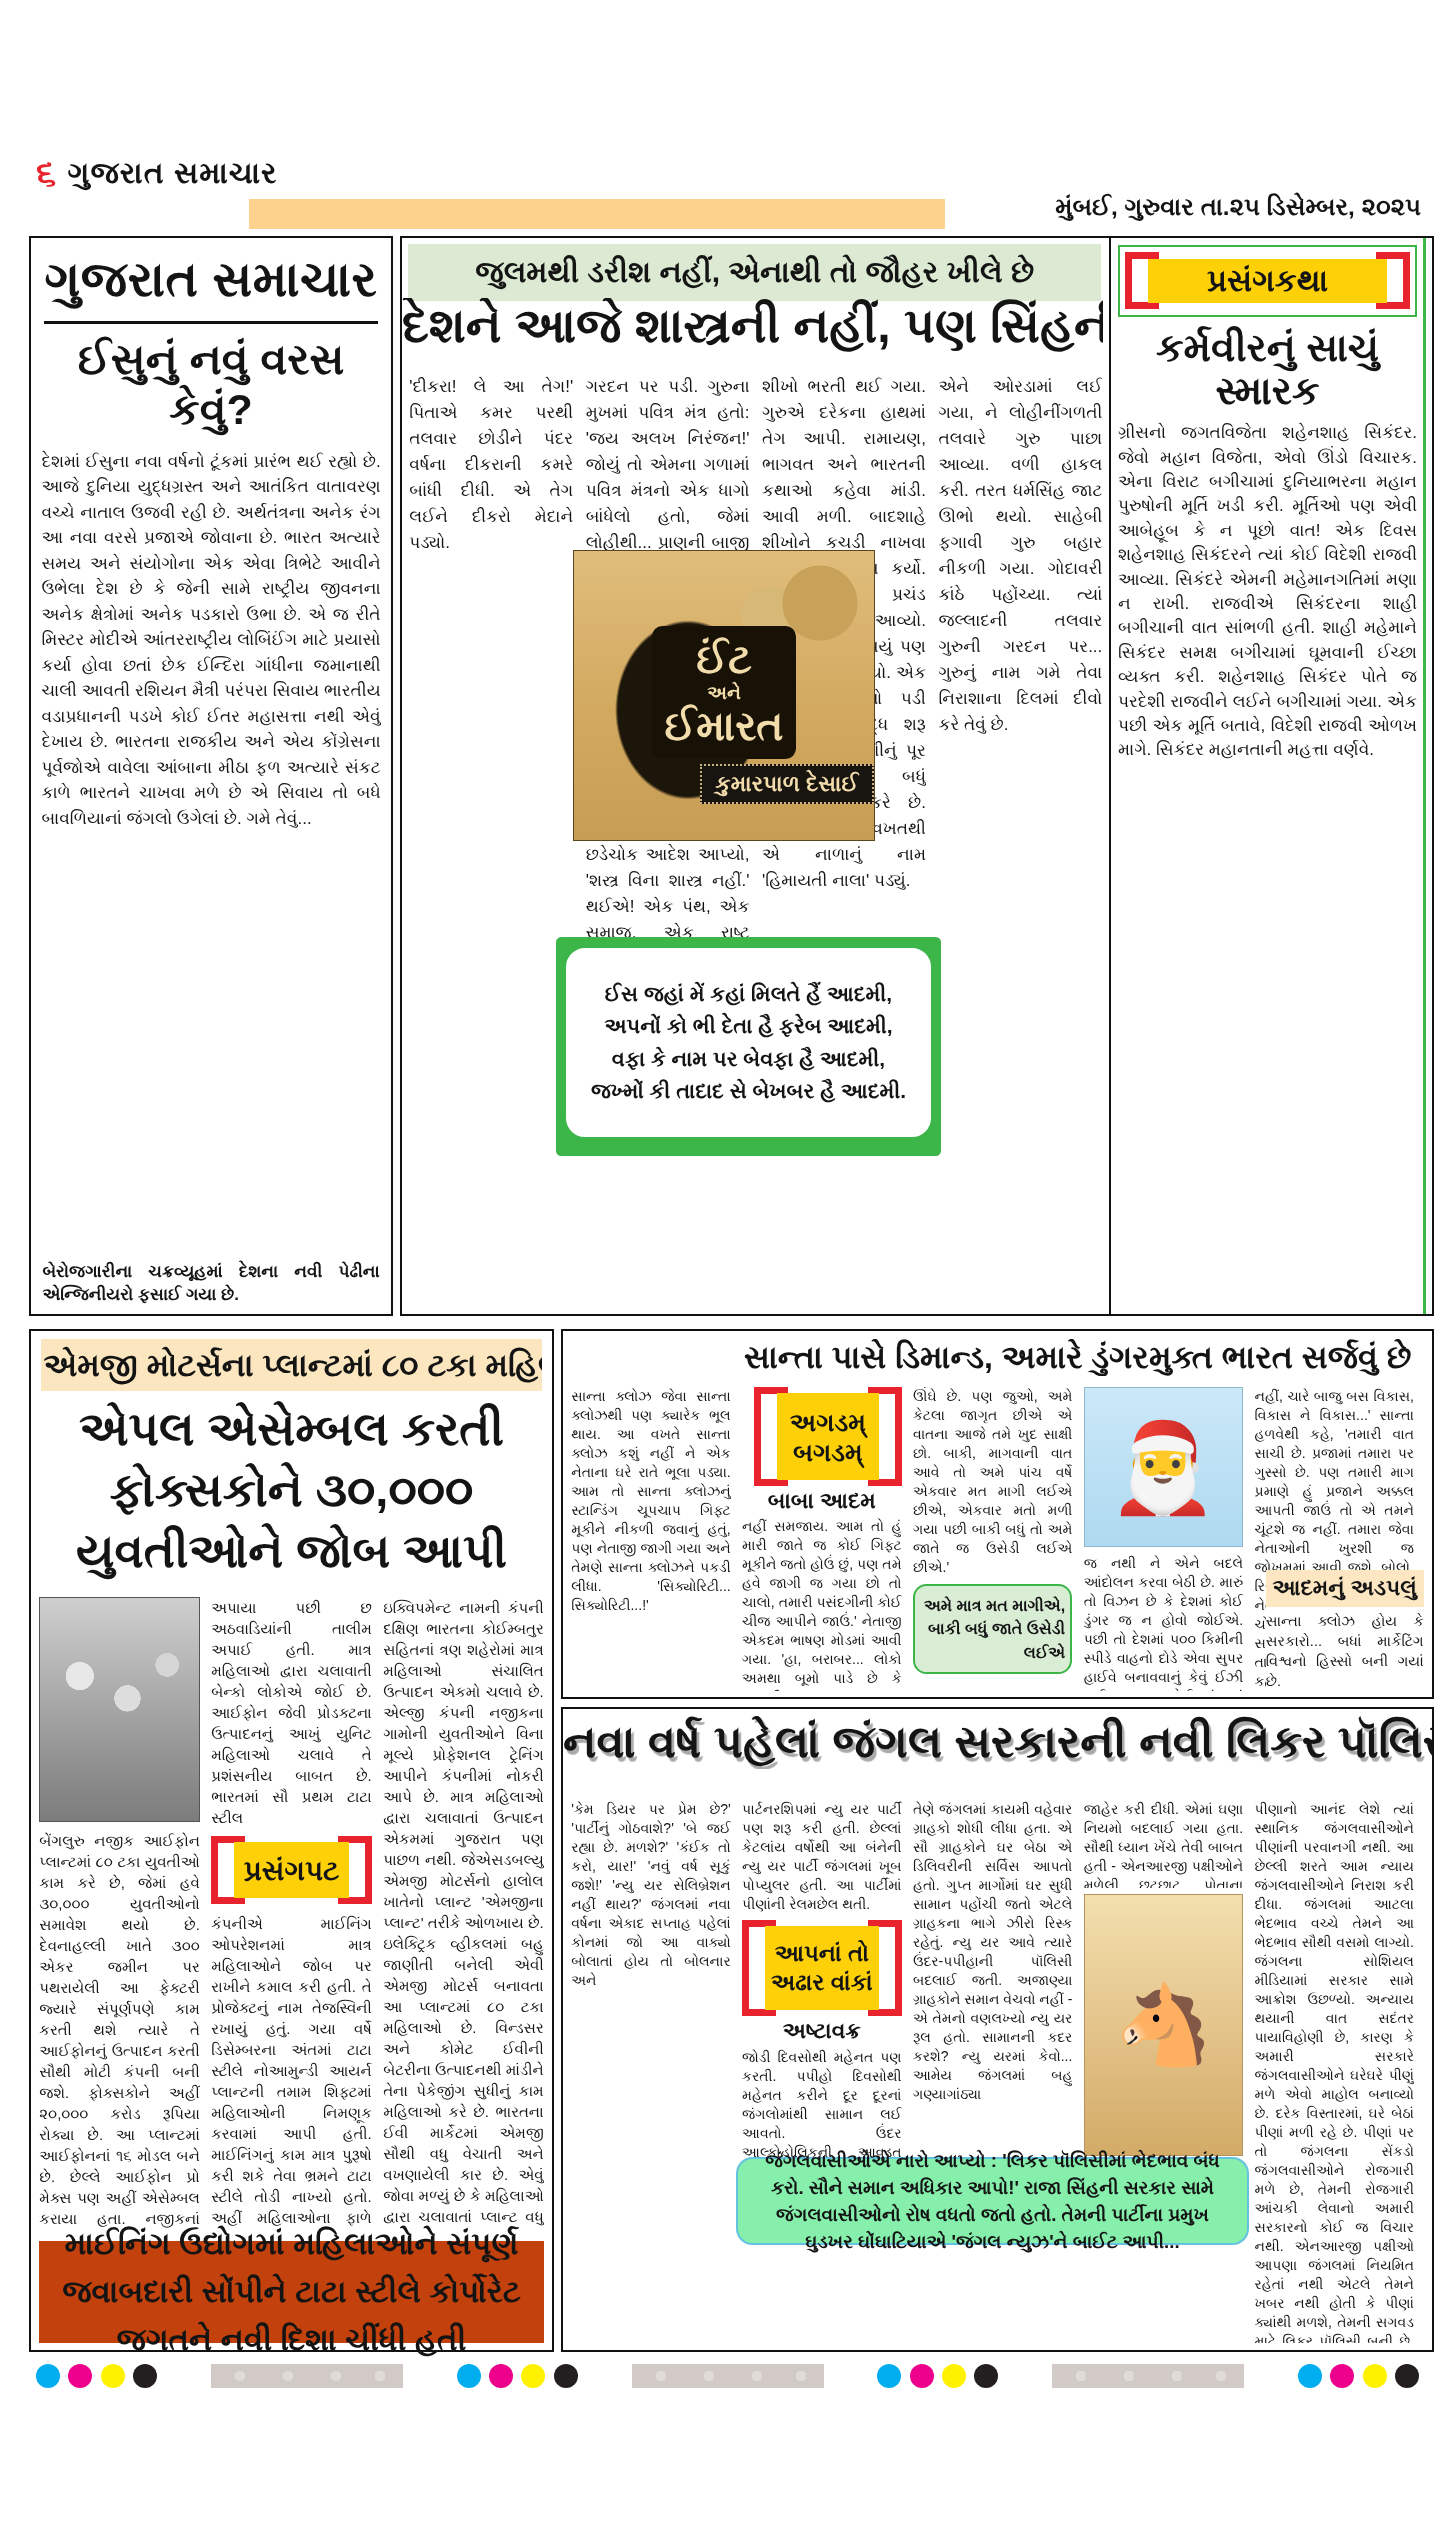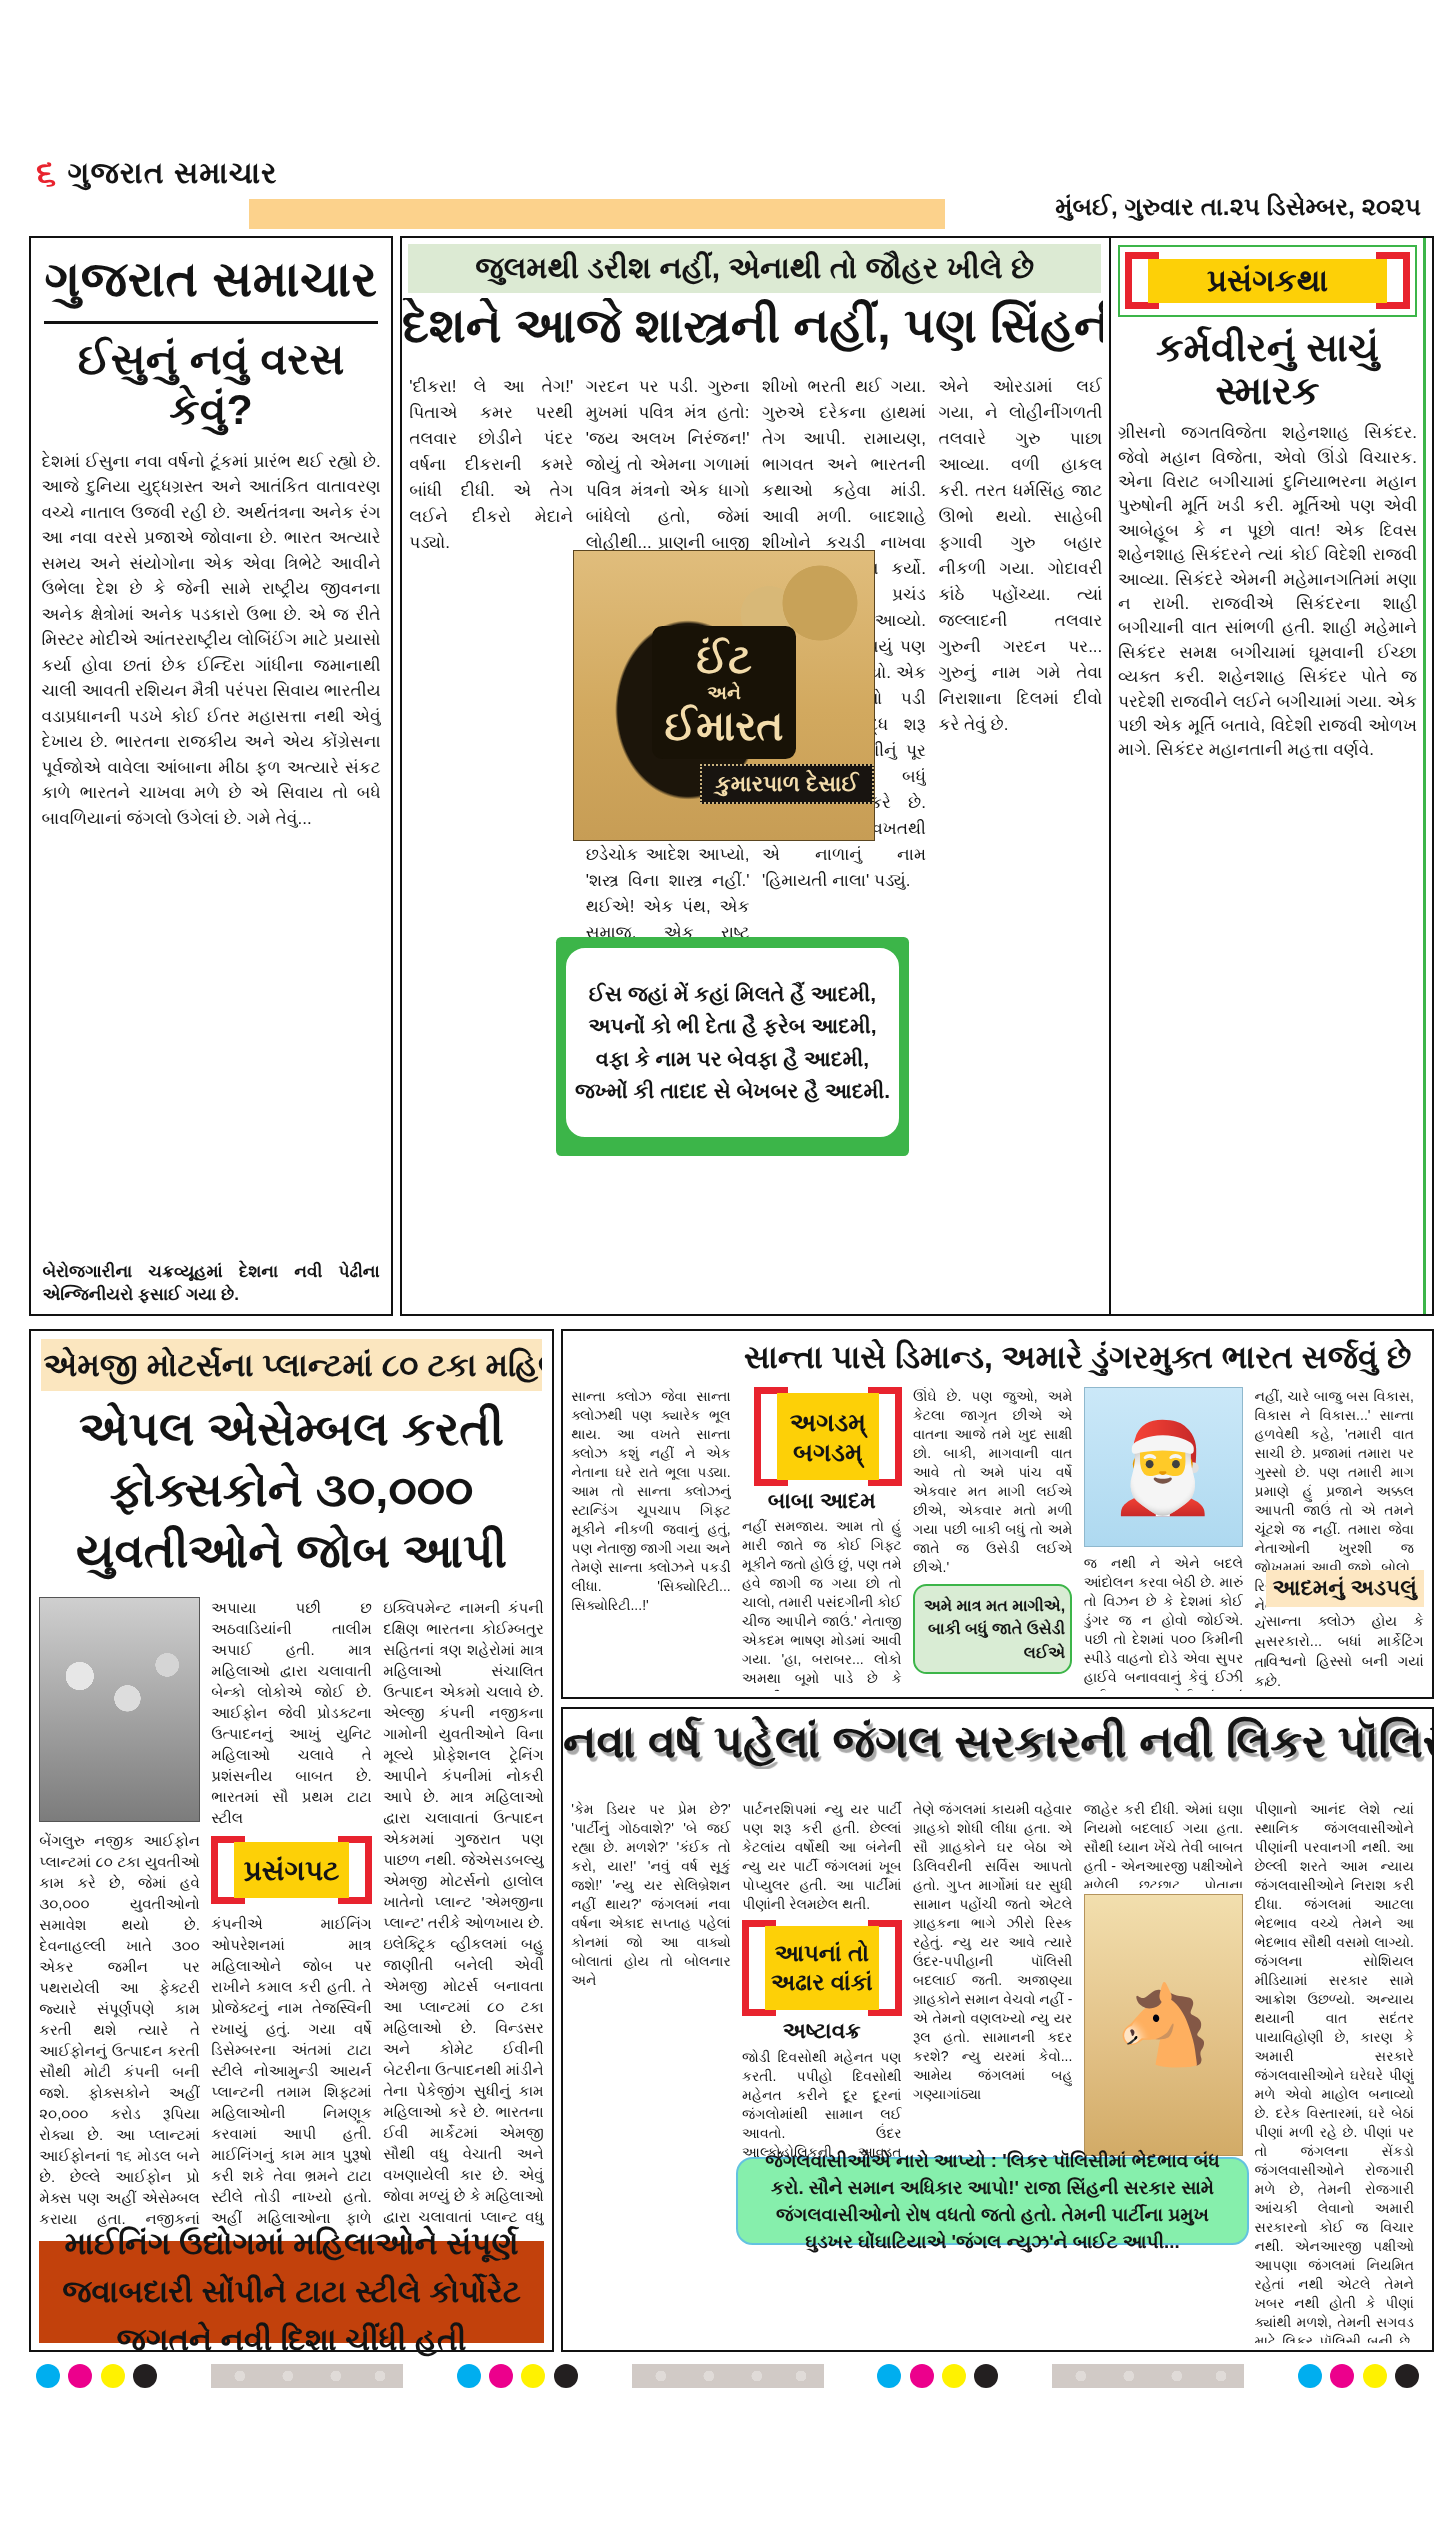--- a/index.html
+++ b/index.html
@@ -19,41 +19,41 @@
   .dateline{position:absolute;right:34px;top:193px;font-size:24.4px;font-weight:bold;}
 
   
   .masthead{font-size:49px;font-weight:bold;text-align:center;padding-top:10.4px;letter-spacing:0.5px;}
   .mast-rule{border-bottom:3.6px solid #111;margin:11.4px 3.1px;}
   .ed-headline{font-size:43px;font-weight:bold;text-align:center;line-height:1.15;}
   .ed-body{font-size:17px;line-height:25.5px;margin-top:14.5px;}
   .ed-close{position:absolute;left:11.4px;right:11.4px;bottom:8.3px;font-size:17px;line-height:23px;font-weight:bold;}
 
   
-  .strap{position:absolute;left:6.2px;top:6.2px;width:693px;height:49px;background:#dcead3;
+  .strap{position:absolute;left:6.2px;top:6.2px;width:693px;height:57px;background:#dcead3;
          font-size:30px;font-weight:bold;display:flex;align-items:center;justify-content:center;}
   .lead-headline{position:absolute;left:0;top:60px;width:701px;font-size:48px;font-weight:bold;
                  text-align:center;white-space:nowrap;overflow:hidden;}
   .lead-cols{position:absolute;left:7.3px;top:136px;width:693px;height:930px;display:flex;gap:12.5px;}
   .lead-col{flex:1;font-size:17px;line-height:26px;overflow:hidden;}
 
   .feature-img{position:absolute;left:171px;top:312px;width:302px;height:291px;
     background:
       radial-gradient(circle 62px at 82% 18%, #c8a258 0 60%, transparent 61%),
       radial-gradient(circle 47px at 65% 22%, #d8b877 0 60%, transparent 61%),
       radial-gradient(ellipse 135px 166px at 38% 55%, #1c150a 0 52%, transparent 54%),
       linear-gradient(180deg,#e0bd7c 0%, #d2a95f 55%, #c79d55 100%);
     border:1.6px solid #5a4520;box-sizing:border-box;}
   .feature-plaque{position:absolute;left:26%;top:26%;width:48%;text-align:center;color:#f3dcab;}
   .fp1{font-size:41px;font-weight:bold;line-height:1;}
   .fp2{font-size:18.7px;font-weight:bold;line-height:1.4;}
   .feature-author{position:absolute;right:0;bottom:36px;background:#181410;color:#f3dcab;
     font-size:22px;font-weight:bold;padding:5.2px 13.5px;border:2.1px dotted #cbb37f;}
 
-  .poem-wrap{position:absolute;left:154px;top:699px;width:353px;height:219px;background:#3cb549;border-radius:5.2px;}
+  .poem-wrap{position:absolute;left:154px;top:699px;width:385px;height:219px;background:#3cb549;border-radius:5.2px;}
   .poem-box{position:absolute;left:7.3px;right:7.3px;top:8.3px;bottom:15.6px;background:#fff;
     border:3.1px solid #3cb549;border-radius:22px;display:flex;flex-direction:column;
     align-items:center;justify-content:center;font-size:21px;font-weight:bold;line-height:1.55;text-align:center;}
 
   .vdiv{position:absolute;left:707px;top:0;bottom:0;width:2.1px;background:#111;}
   .gline{position:absolute;left:1021px;top:0;bottom:0;width:2.6px;background:#3cb549;}
   .right-col{position:absolute;left:716px;top:7.3px;width:299px;height:1060px;}
   .rc-body{font-size:17px;line-height:24.4px;margin-top:8.3px;overflow:hidden;}
   .rc-headline{font-size:39px;font-weight:bold;text-align:center;margin:10.4px 0 3.1px 0;line-height:1.1;}
 

